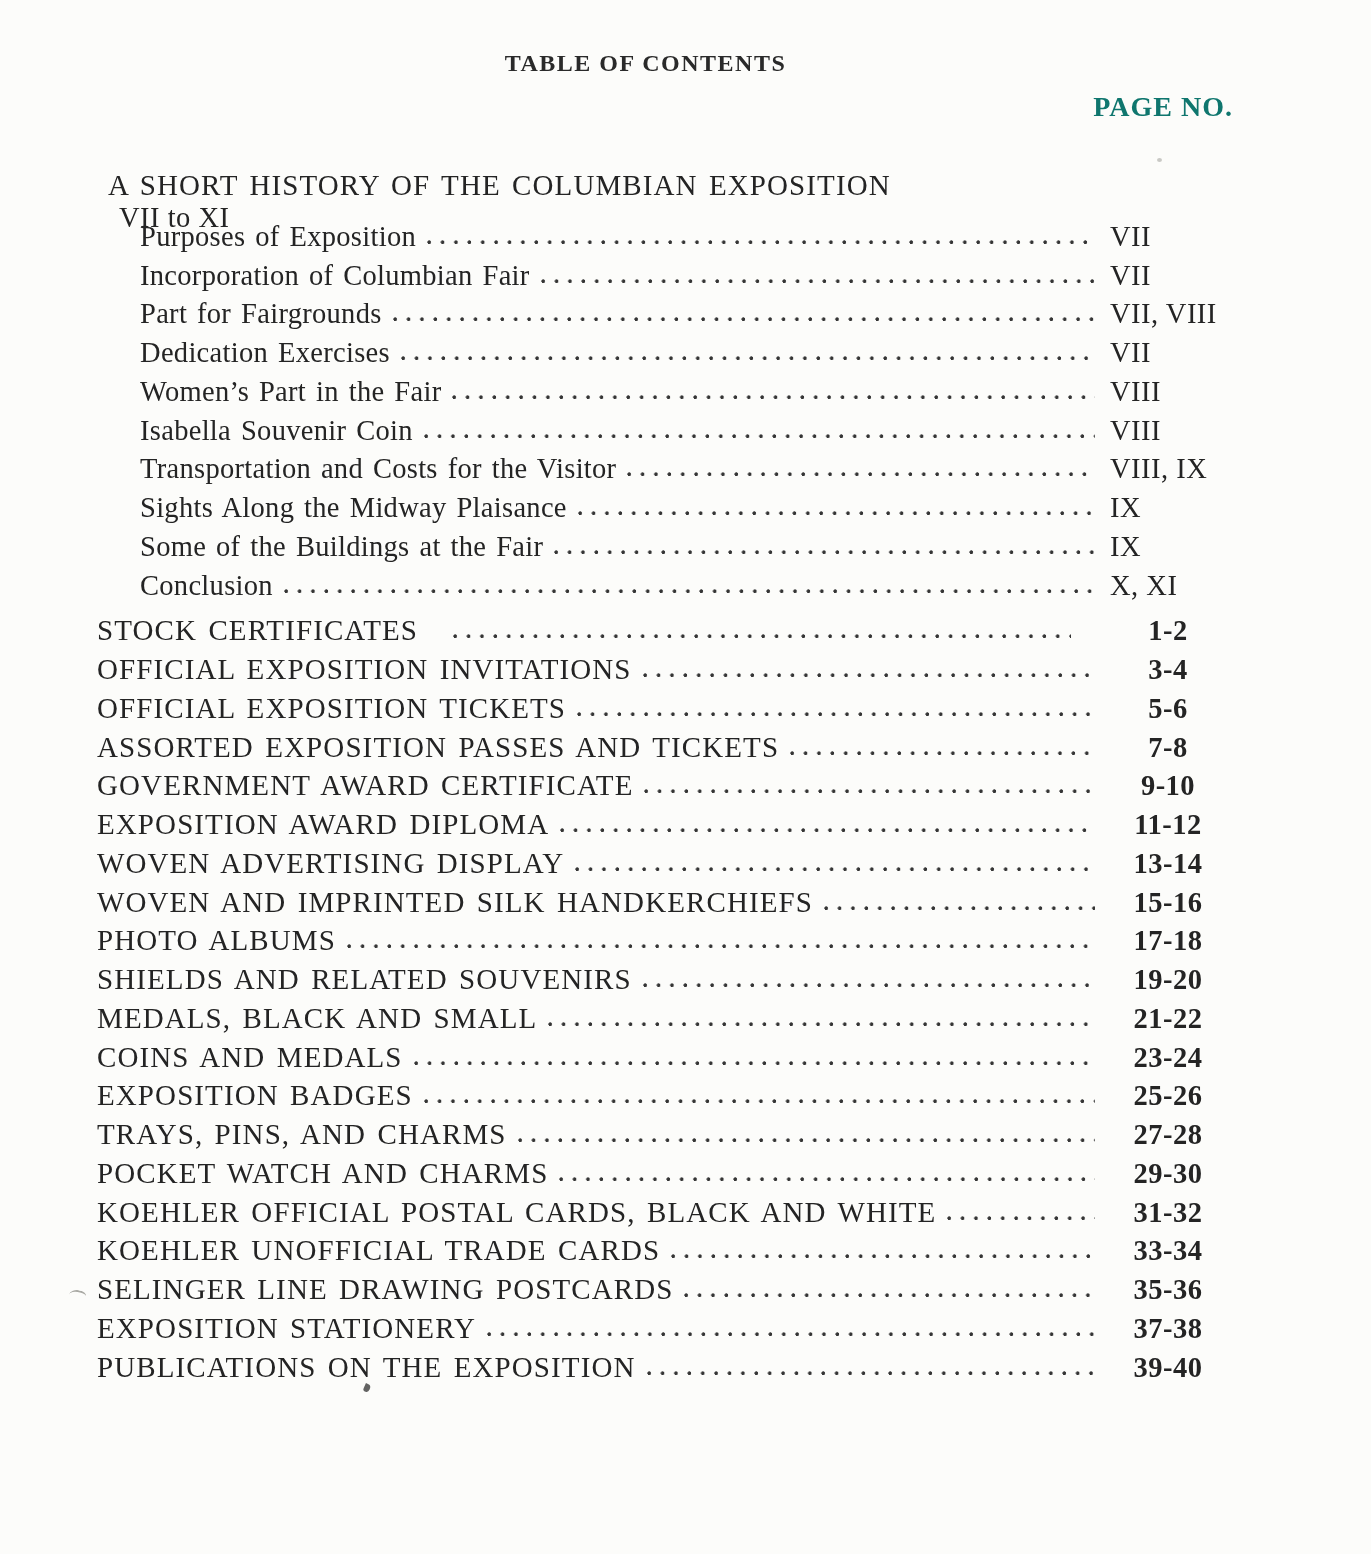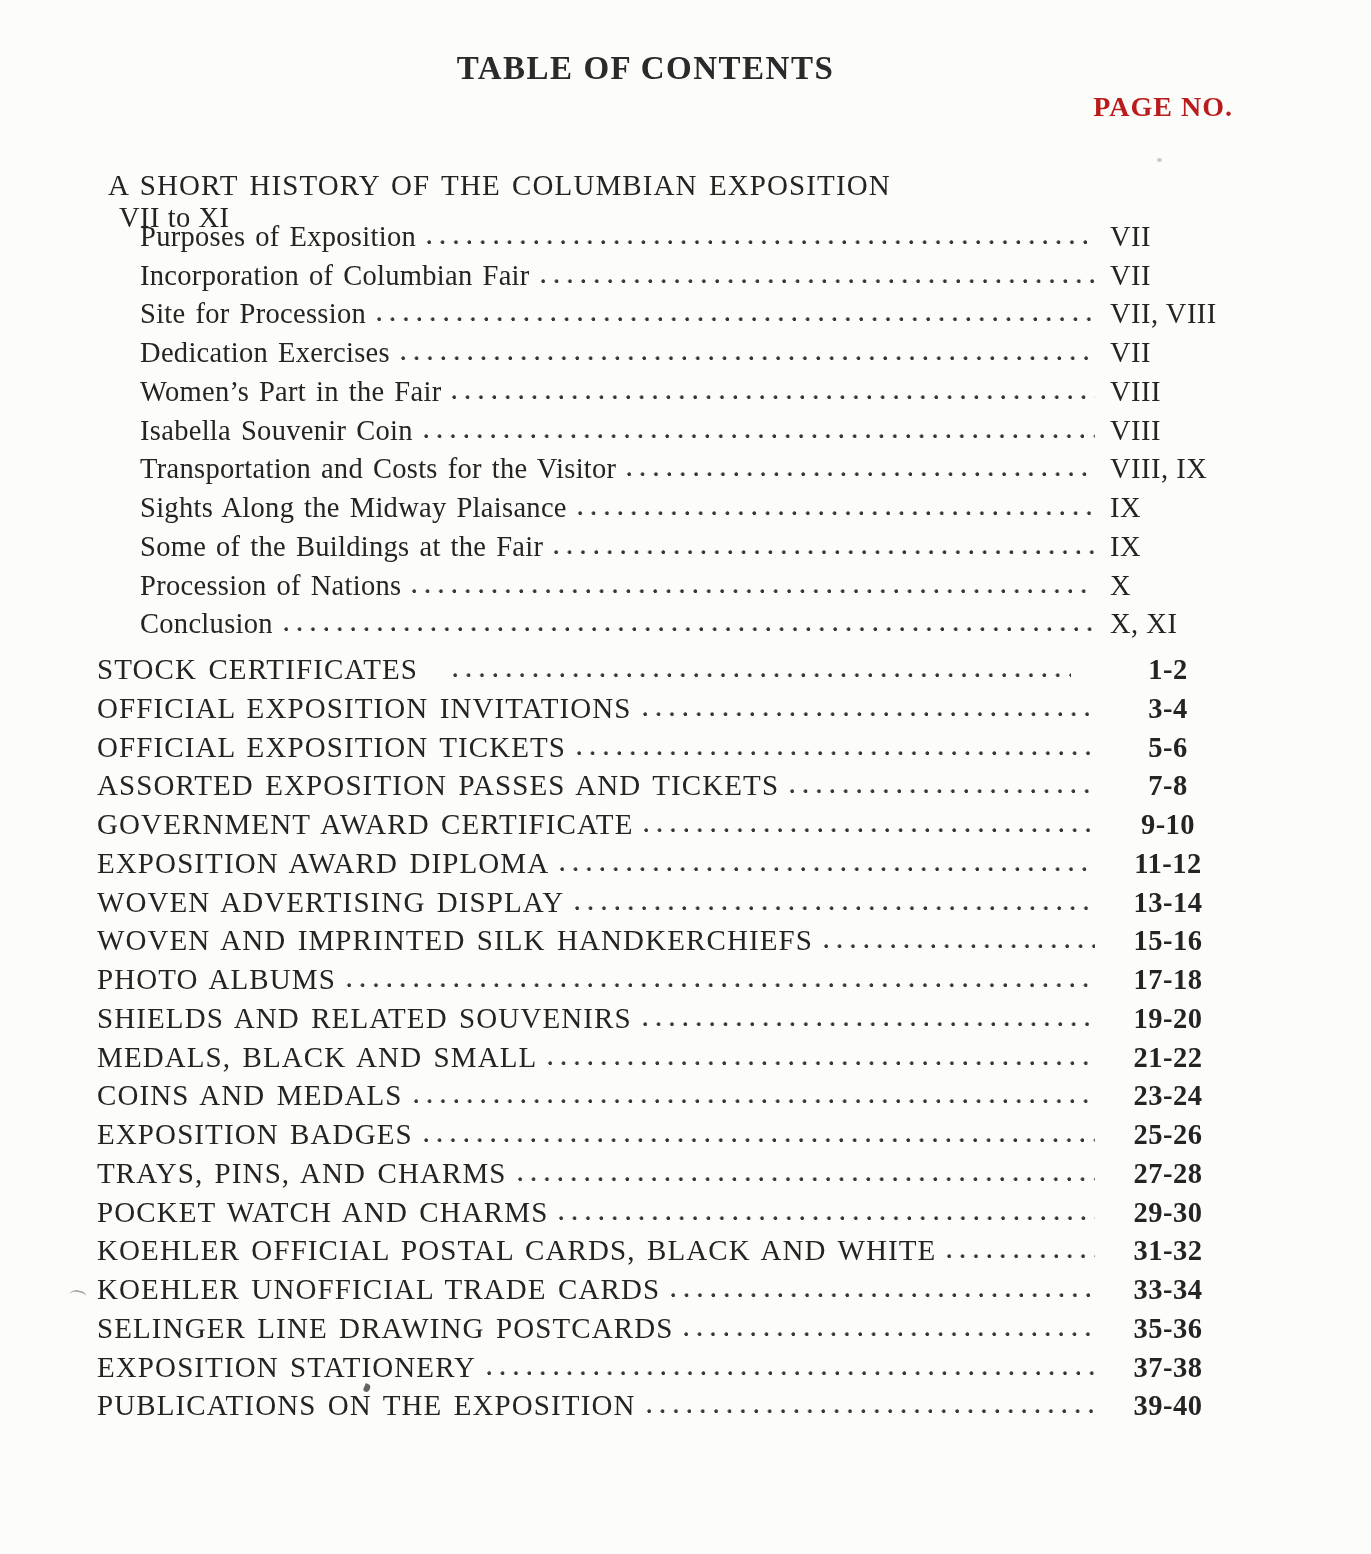--- a/index.html
+++ b/index.html
@@ -13,31 +13,31 @@
     width: 1371px; height: 1554px;
     background: #fcfcfa;
     color: #222;
     overflow: hidden;
   }
   .doc-title {
     position: absolute;
     top: 50px; left: 0; right: 80px;
     text-align: center;
     font-weight: bold;
-    font-size: 33px;
+    font-size: 24px;
     letter-spacing: 1.5px;
     color: #2a2a2a;
   }
   .page-no-label {
     position: absolute;
     top: 91px; right: 138px;
     font-weight: bold;
     font-size: 28px;
     letter-spacing: 1px;
-    color: #b91c1c;
+    color: #0f766e;
   }
   .toc {
     position: absolute;
     top: 169px; left: 97px; right: 134px;
   }
   .row {
     display: flex;
     align-items: baseline;
     height: 38.75px;
   }
@@ -122,21 +122,21 @@
       <span class="page roman">VII</span>
     </div>
 
     <div class="row sub">
       <span class="label">Incorporation of Columbian Fair</span>
       <span class="leader"></span>
       <span class="page roman">VII</span>
     </div>
 
     <div class="row sub">
-      <span class="label">Site for Procession</span>
+      <span class="label">Part for Fairgrounds</span>
       <span class="leader"></span>
       <span class="page roman">VII, VIII</span>
     </div>
 
     <div class="row sub">
       <span class="label">Dedication Exercises</span>
       <span class="leader"></span>
       <span class="page roman">VII</span>
     </div>
 
@@ -163,25 +163,20 @@
       <span class="leader"></span>
       <span class="page roman">IX</span>
     </div>
 
     <div class="row sub">
       <span class="label">Some of the Buildings at the Fair</span>
       <span class="leader"></span>
       <span class="page roman">IX</span>
     </div>
 
-    <div class="row sub">
-      <span class="label">Procession of Nations</span>
-      <span class="leader"></span>
-      <span class="page roman">X</span>
-    </div>
 
     <div class="row sub">
       <span class="label">Conclusion</span>
       <span class="leader"></span>
       <span class="page roman">X, XI</span>
     </div>
 
     <div class="row section arabic-start">
       <span class="label">STOCK CERTIFICATES</span>
       <span class="leader"></span>

